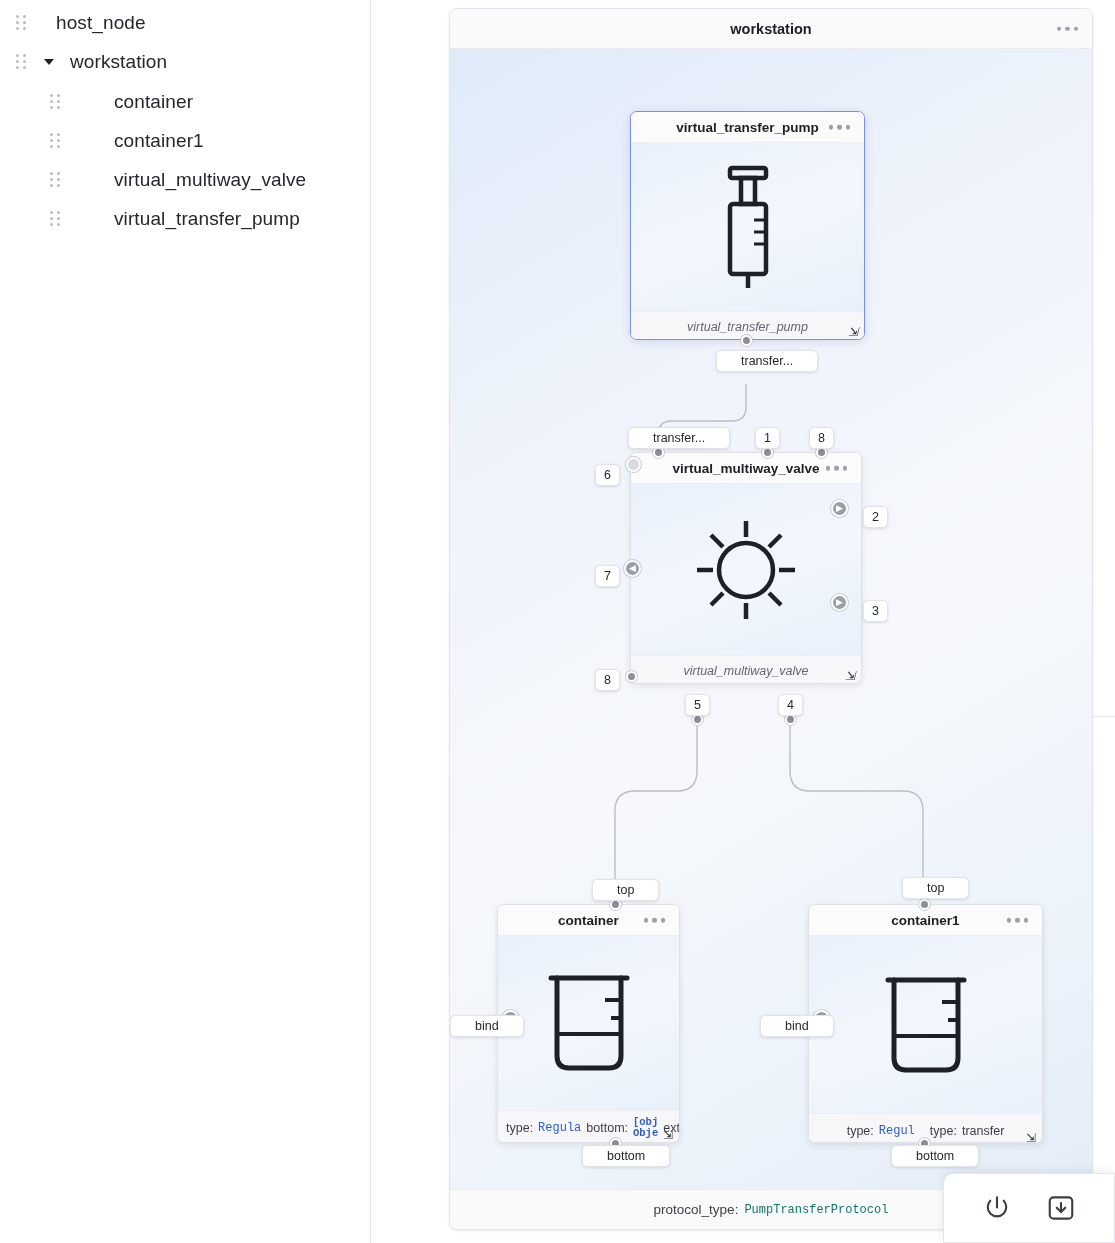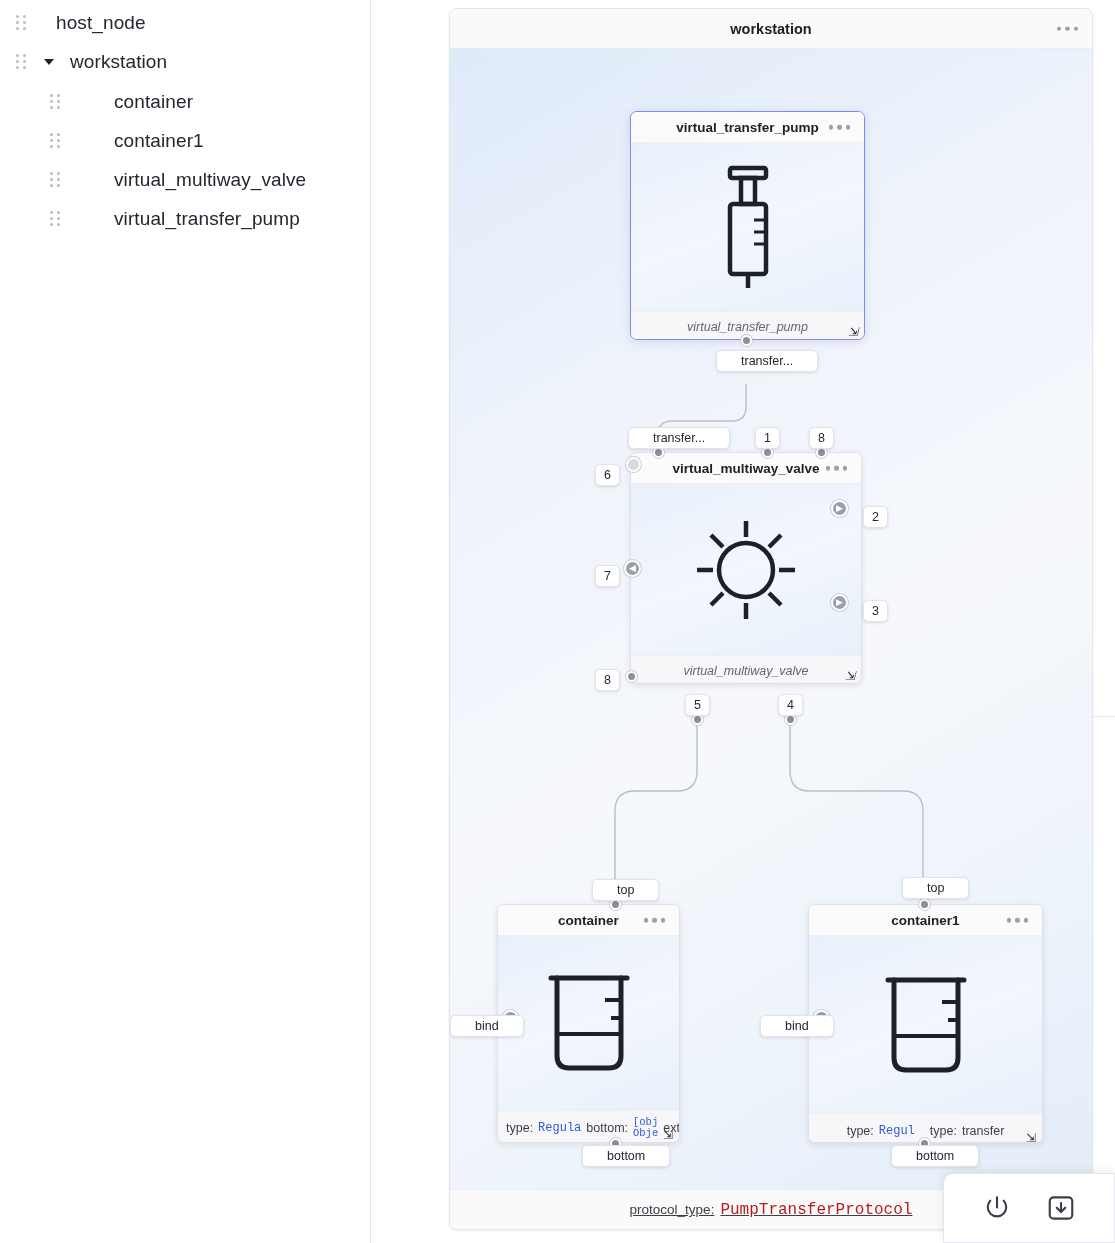--- a/index.html
+++ b/index.html
@@ -60,23 +60,23 @@
   .dots3 i { width: 4.5px; height: 4.5px; border-radius: 50%; background: #9ba0ab; display:block; }
   #canvas-body {
     position: absolute; left: 0; top: 40px; width: 644px; height: 1142px;
     background: linear-gradient(150deg, #dfeaf9 0%, #eef3fb 28%, #f6f8fc 55%, #eef4fb 78%, #e3ecf8 100%);
     overflow: hidden;
   }
   #canvas-footer {
     position: absolute; left: 0; bottom: 0; width: 100%; height: 40px;
     background: #fafafa; border-top: 1px solid #ececf0;
     display: flex; align-items: center; justify-content: center; gap: 6px;
-    font-size: 13.5px; color: #3b3f47; text-decoration: underline;
-  }
-  .mono-blue { font-family: "Liberation Mono", monospace; color: #b91c1c; font-size: 16px; }
+    font-size: 13.5px; color: #3b3f47;
+  }
+  .mono-blue { font-family: "Liberation Mono", monospace; color: #0f766e; font-size: 12px; }
 
   
   .node {
     position: absolute; background: #ffffff;
     border: 1px solid #dfe1e6; border-radius: 7px;
     box-shadow: 0 2px 6px rgba(25,30,60,.10);
     overflow: hidden;
   }
   .node.selected { border: 1.6px solid #7b8cf0; box-shadow: 0 2px 10px rgba(60,70,160,.16); }
   .node-head {
@@ -99,21 +99,21 @@
   }
 
   
   .param-foot {
     height: 34px; background: #f7f7f9; border-top: 1px solid #eeeef2;
     display: flex; align-items: center; gap: 5px; padding: 0 8px;
     font-size: 12.5px; color: #3b3f47; position: relative; overflow: hidden;
   }
   .param-foot .v { font-family: "Liberation Mono", monospace; color: #2b5bd7; font-size: 12px; white-space: nowrap; }
   .param-foot .k { white-space: nowrap; }
-  .obj2 { display: inline-block; line-height: 11px; font-size: 10.5px; font-family: "Liberation Mono", monospace; color: #2b5bd7; }
+  .obj2 { display: inline-block; line-height: 11px; font-size: 10.5px; font-family: "Liberation Mono", monospace; color: #2b5bd7; font-weight: bold; }
 
   
   .pill {
     position: absolute; background: #ffffff; border: 1px solid #e1e3e8;
     border-radius: 5px; box-shadow: 0 1px 3px rgba(20,20,50,.12);
     font-size: 12.5px; color: #23272f; padding: 3px 24px; white-space: nowrap;
   }
   .pill.num { padding: 3px 8px; }
   .port-dot {
     position: absolute; width: 11px; height: 11px; border-radius: 50%;

